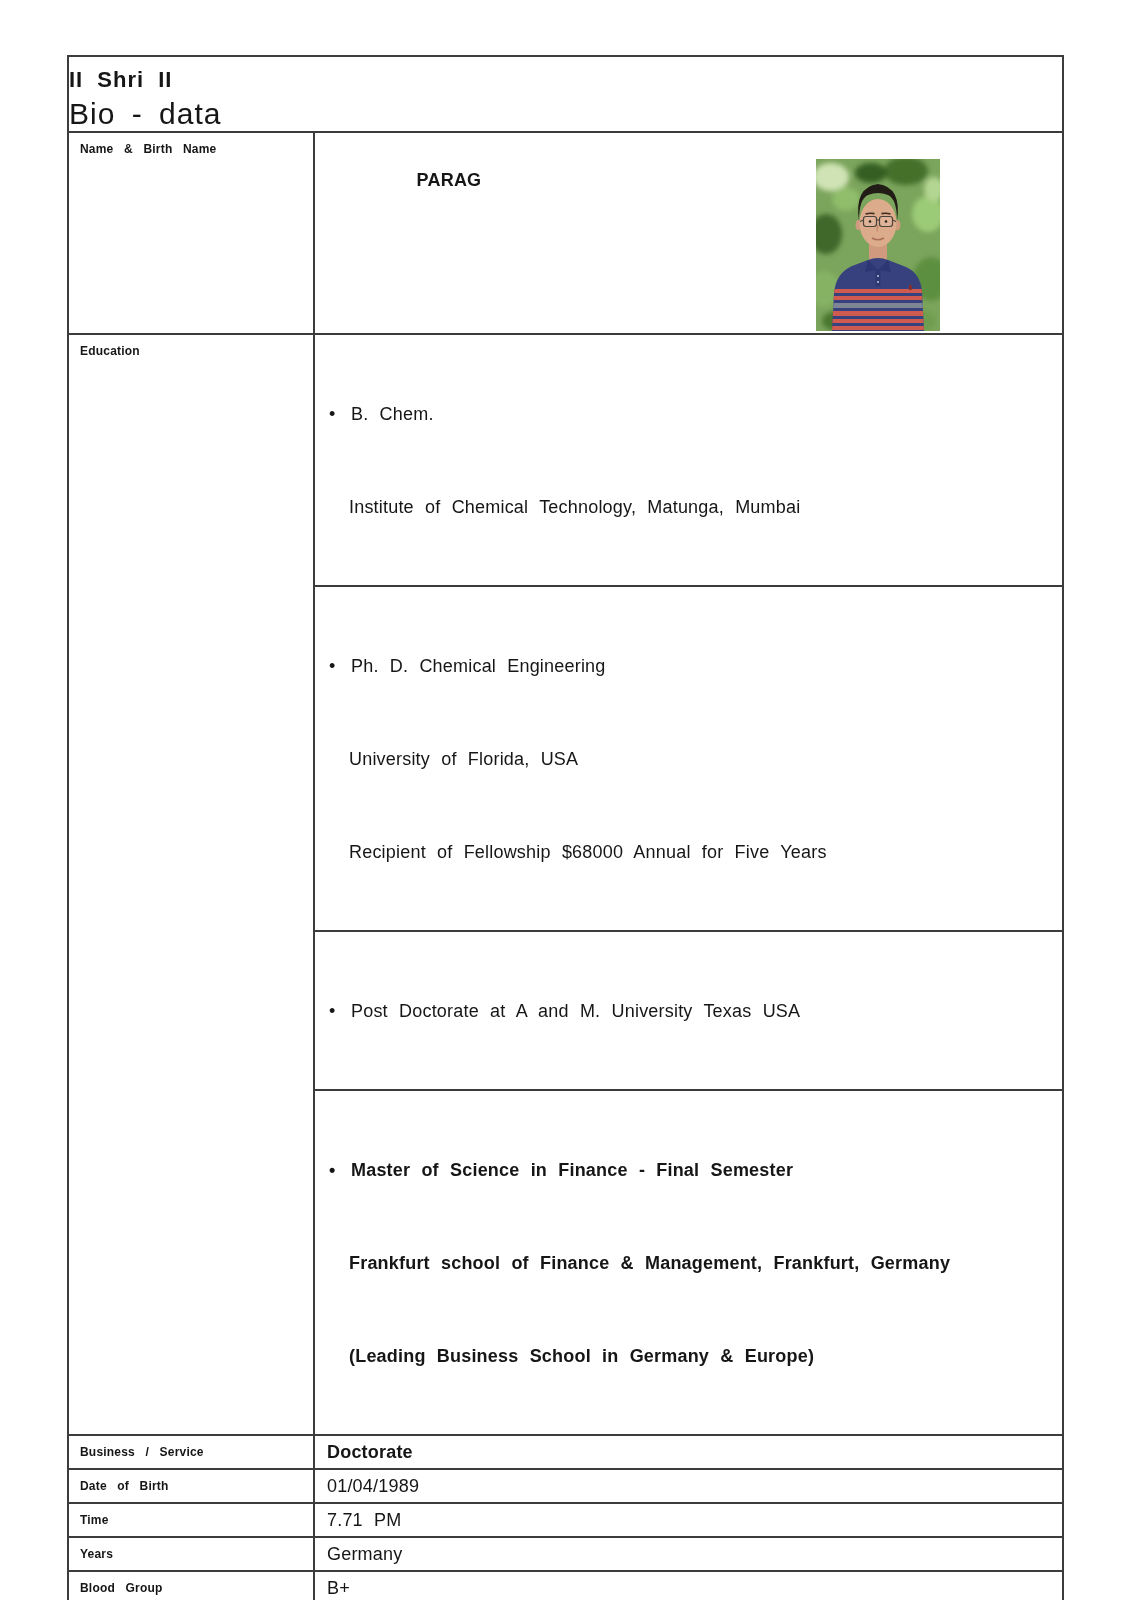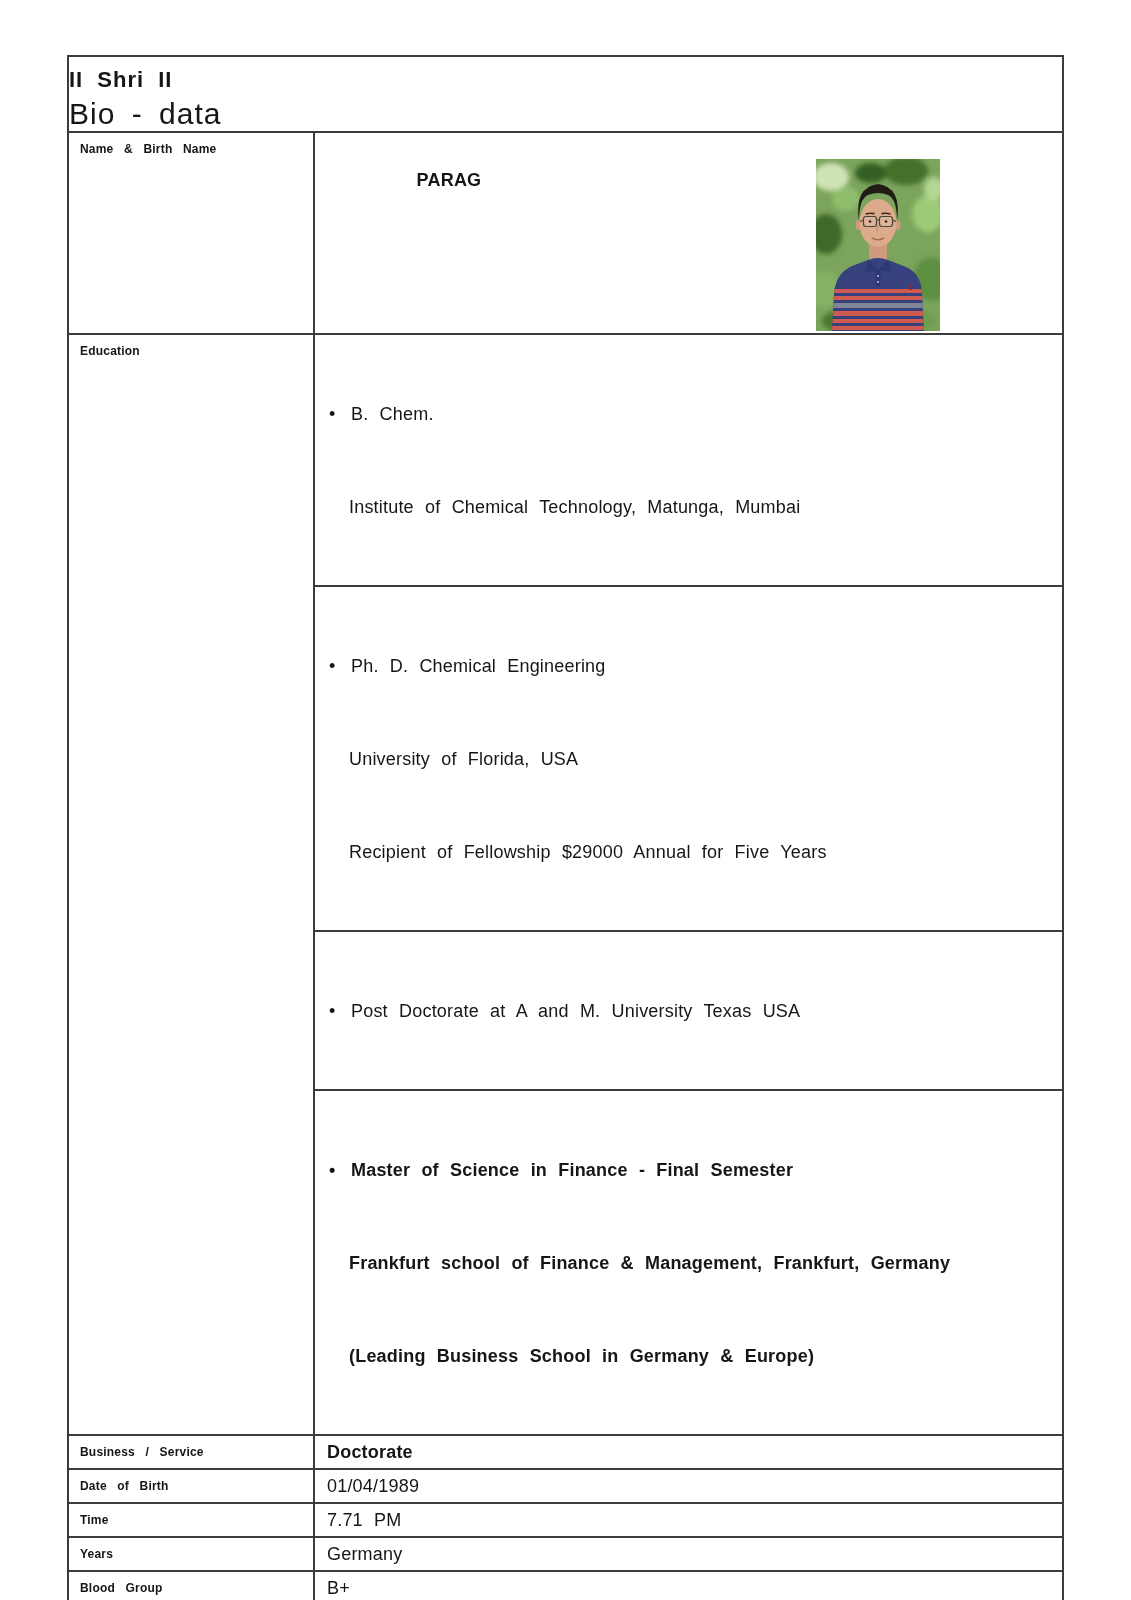--- a/index.html
+++ b/index.html
@@ -146,21 +146,21 @@
       <td class="lbl" rowspan="4">Education</td>
       <td class="val grp h68">
         <div class="bline"><span class="bullet">•</span><span>B. Chem.</span></div>
         <div class="cont">Institute of Chemical Technology, Matunga, Mumbai</div>
       </td>
     </tr>
     <tr>
       <td class="val grp h99">
         <div class="bline"><span class="bullet">•</span><span>Ph. D. Chemical Engineering</span></div>
         <div class="cont">University of Florida, USA</div>
-        <div class="cont">Recipient of Fellowship $29000 Annual for Five Years</div>
+        <div class="cont">Recipient of Fellowship $68000 Annual for Five Years</div>
       </td>
     </tr>
     <tr>
       <td class="val grp h34">
         <div class="bline"><span class="bullet">•</span><span>Post Doctorate at A and M. University Texas USA</span></div>
       </td>
     </tr>
     <tr>
       <td class="val grp h99 bold">
         <div class="bline"><span class="bullet">•</span><span>Master of Science in Finance - Final Semester</span></div>

